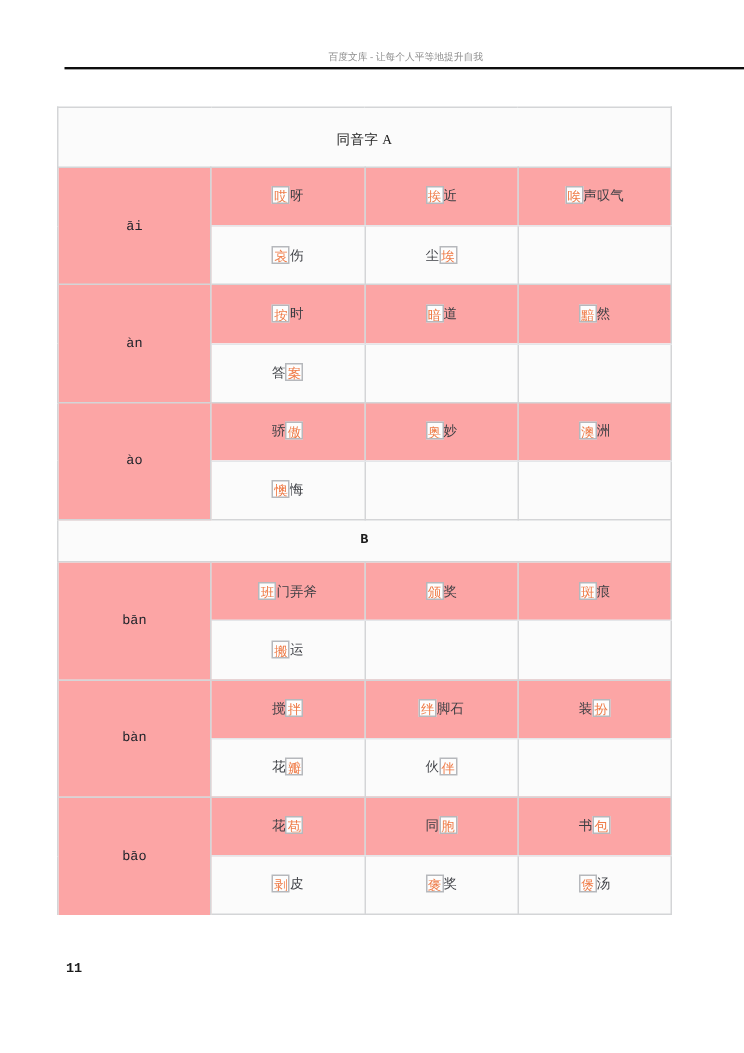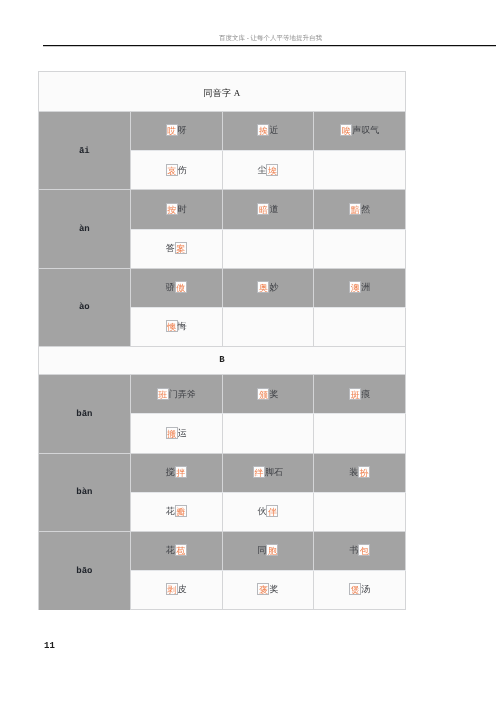--- a/index.html
+++ b/index.html
@@ -17,51 +17,51 @@
   .doc-header{
     position:absolute;left:45px;top:35px;width:451px;text-align:center;
     font-size:6.5px;color:#8d8d8d;letter-spacing:0px;white-space:nowrap;
     line-height:8px;
   }
   .hrule{position:absolute;left:43px;top:44px;width:453px;height:3px;
     background:linear-gradient(to bottom,#ffffff 0%,#ffffff 18%,#0d0d0d 22%,#0d0d0d 70%,#a8a8a8 78%,#ffffff 92%);}
 
   
   .tbl{
-    position:absolute;left:38px;top:71px;width:368px;
+    position:absolute;left:38px;top:71px;width:410px;
     border-collapse:collapse;table-layout:fixed;padding-left:27px;
   }
   .tbl td{
     border-left:1px solid #d4d5d7;border-right:1px solid #d4d5d7;
     border-top:0;border-bottom:1px solid #e4e6e9;
     padding:0;vertical-align:middle;text-align:center;
     height:39.2px;box-sizing:border-box;
   }
   .tbl td.pin-cell{border-bottom:0;}
   .tbl tr.grp-end > td{border-bottom:1px solid #d4d5d7;text-decoration:underline;}
   .tbl tr.grp-start > td{border-top:1px solid #d4d5d7;}
   .tbl tr.sec-row td{height:40px;border-top:1px solid #d4d5d7;border-bottom:1px solid #d4d5d7;}
   .tbl tr.sec-row.sec-b td{height:28px;}
   .sec-title{font-size:9px;color:#1d1d1d;letter-spacing:.3px;}
   .sec-title-b{font-family:"Liberation Mono","DejaVu Sans Mono",monospace;font-weight:bold;
     font-size:9px;display:inline-block;line-height:9px;position:relative;top:-3px;}
   .pin{font-size:9px;color:#20242b;font-family:"Liberation Mono","DejaVu Sans Mono",monospace;
-    display:inline-block;line-height:9px;position:relative;top:-2px;font-weight:bold;}
+    display:inline-block;line-height:9px;position:relative;top:-2px;}
   .word{
     font-size:9px;color:#3d3f44;white-space:nowrap;
     line-height:12px;display:inline-block;vertical-align:middle;
   }
   .word > span{display:inline-block;vertical-align:top;height:12px;line-height:12px;position:relative;top:-1px;}
   .hl{
     border:1px solid #b6b8bc;color:#ef7b47;
     background:#fdfdfd;box-sizing:border-box;
     width:12px;height:12px;line-height:10px;
     font-size:9px;overflow:hidden;text-align:center;
   }
-  .rb{background:#a3a3a3;}
+  .rb{background:#fca5a5;}
   .rw{background:#fbfbfb;}
   .pageno{position:absolute;left:44px;top:642px;font-size:9px;color:#1c1c1c;
     font-family:"Liberation Mono","DejaVu Sans Mono",monospace;font-weight:bold;line-height:9px;text-align:center;}
 </style>
 </head>
 <body>
 
 <div class="page">
 
   <div class="doc-header">百度文库 - 让每个人平等地提升自我</div>

